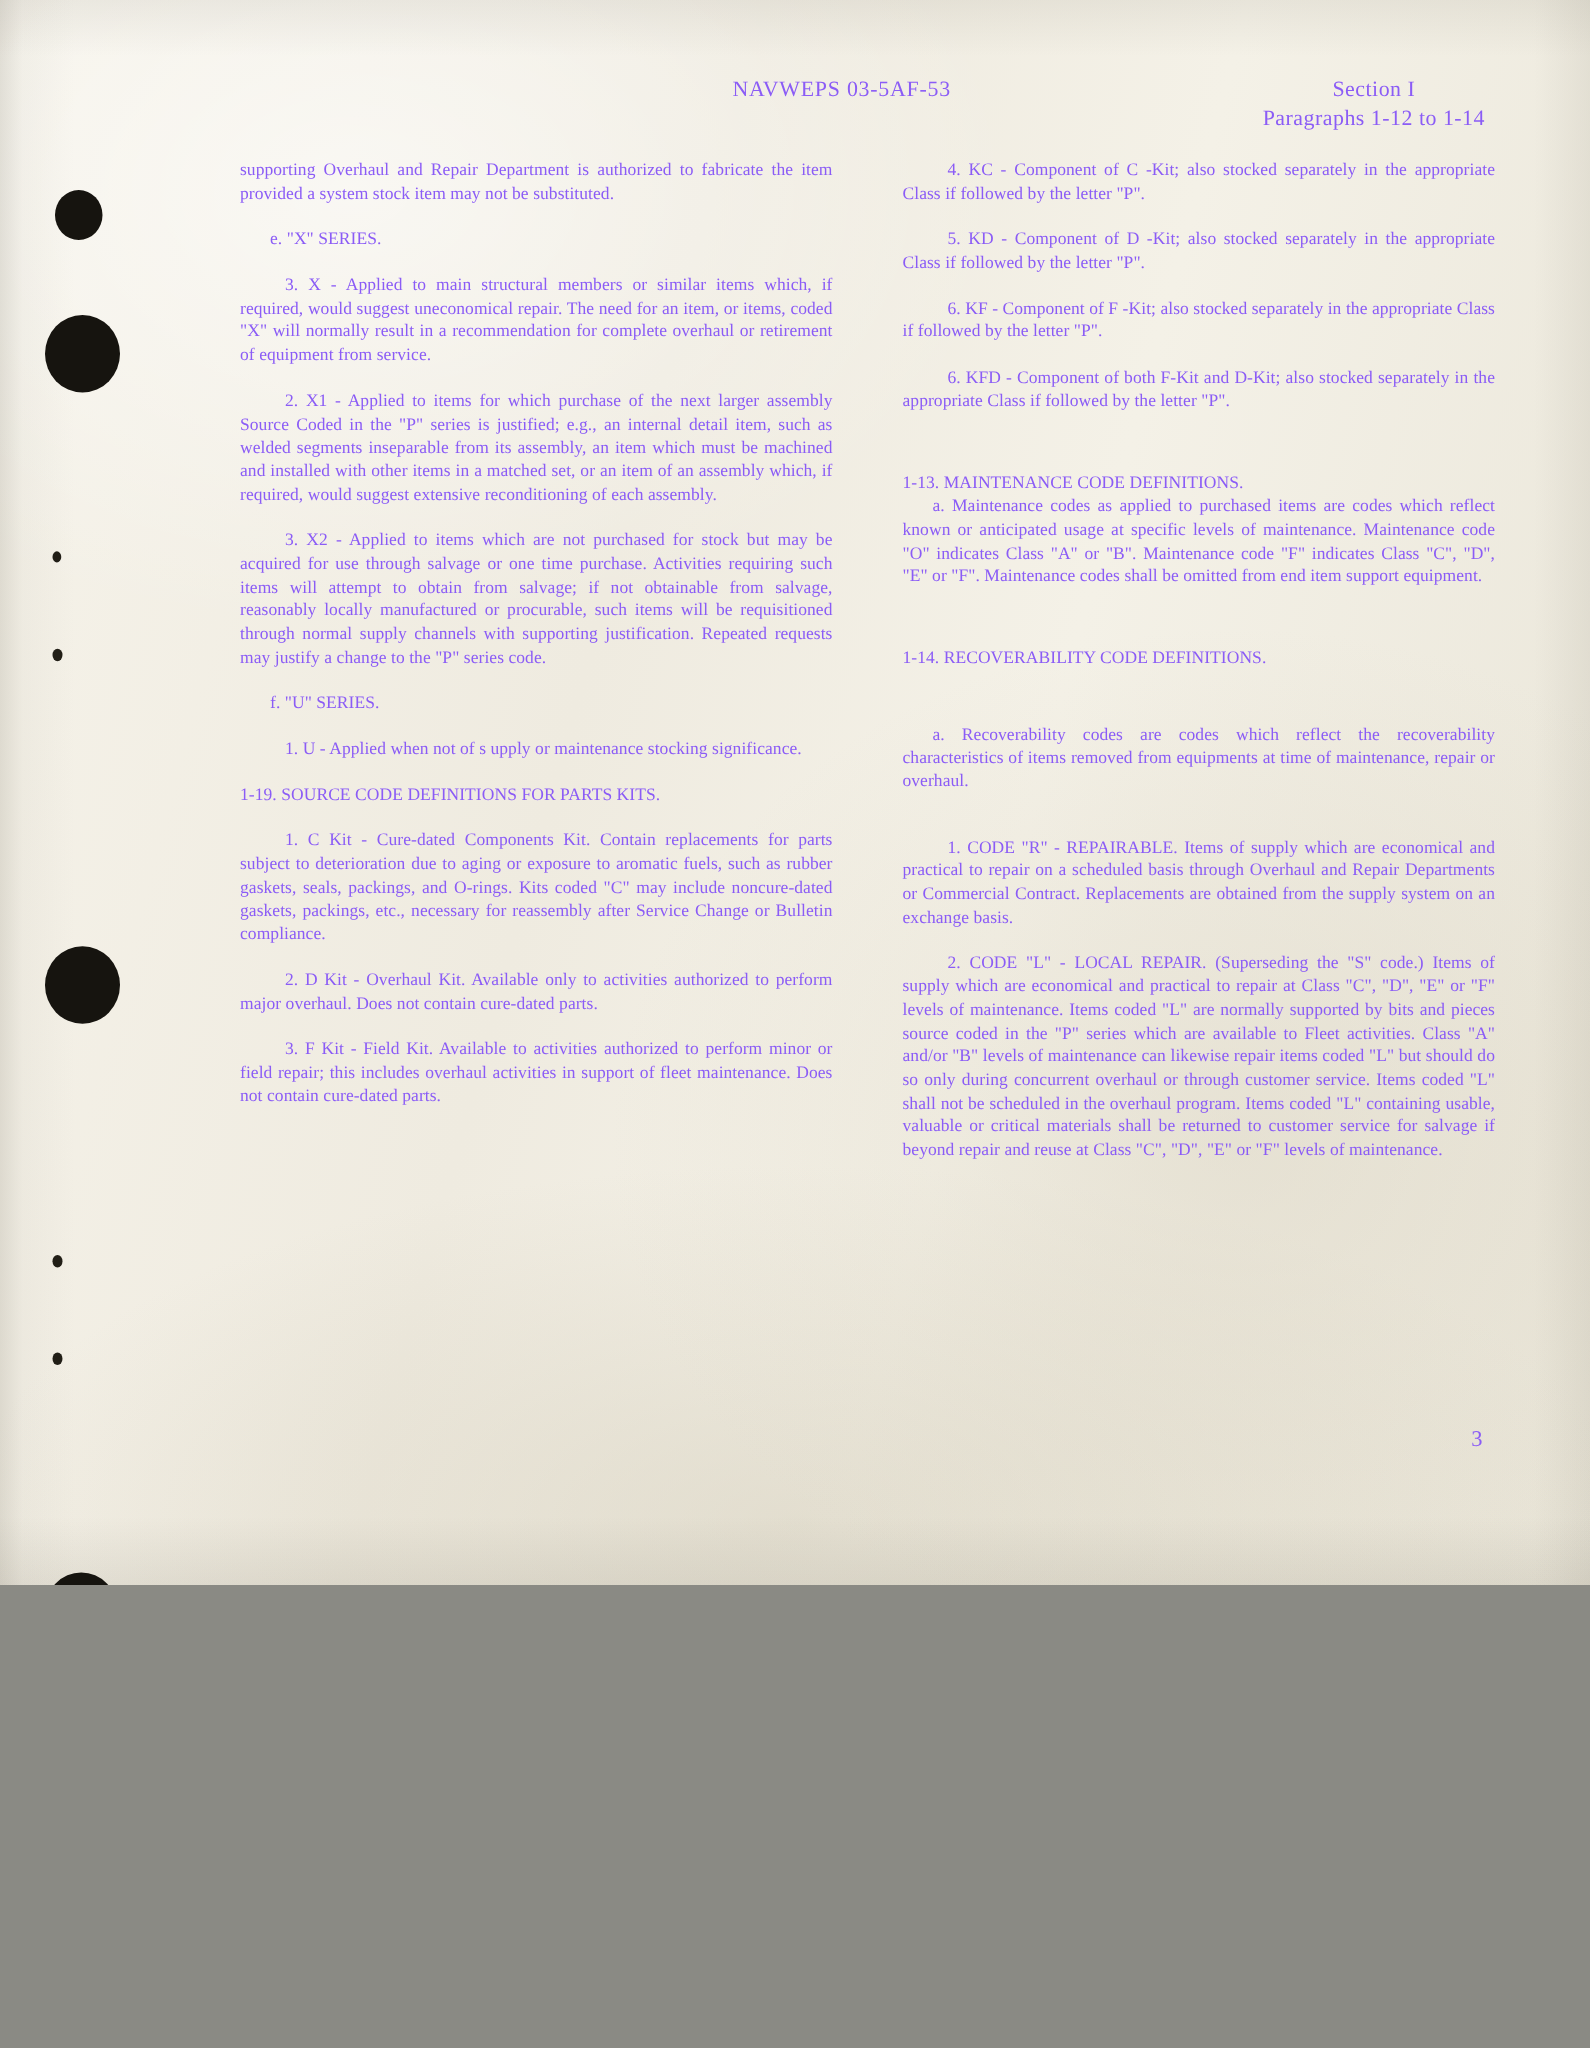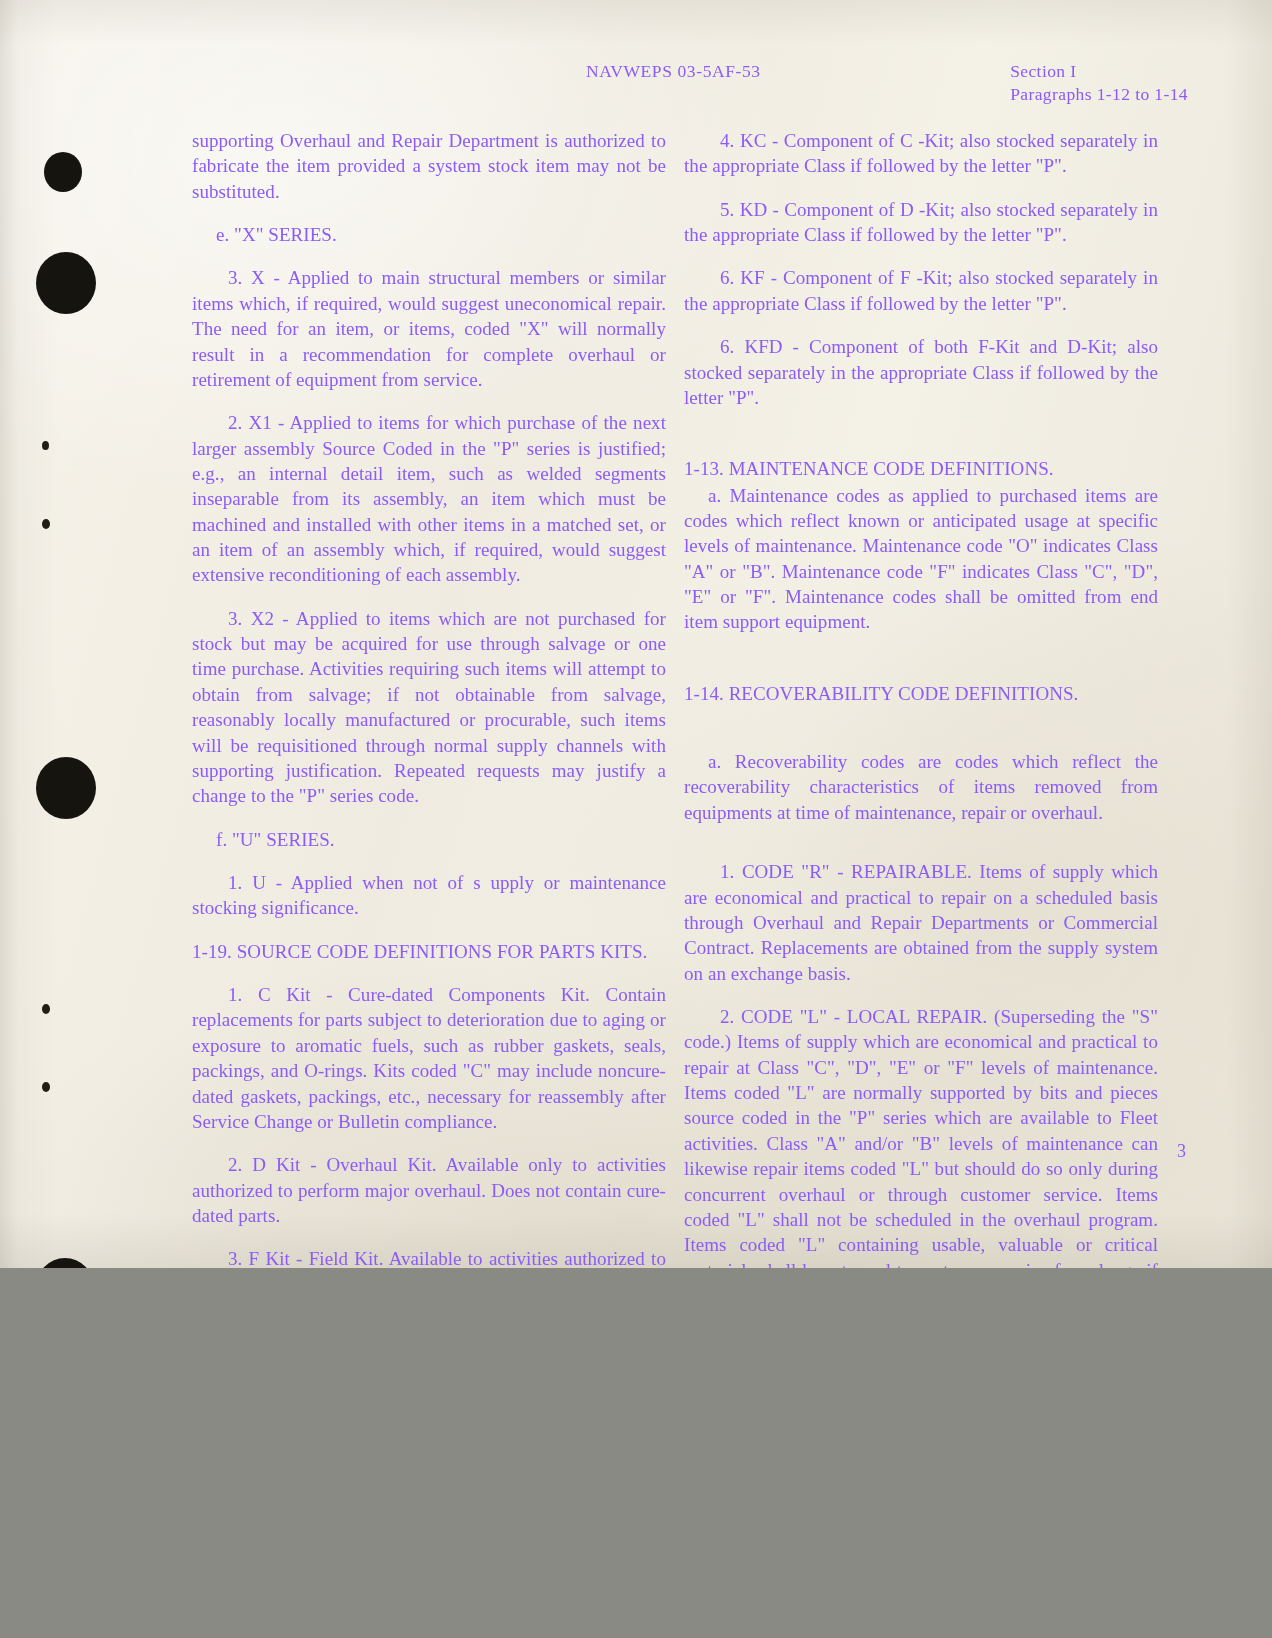--- a/index.html
+++ b/index.html
@@ -64,40 +64,40 @@
     left: 586px;
     top: 61px;
     font-size: 17.5px;
     letter-spacing: 0.6px;
     white-space: nowrap;
   }
   .head-right {
     position: absolute;
     right: 84px;
     top: 60px;
-    text-align: left;
+    text-align: center;
     font-size: 17.5px;
     line-height: 1.32;
     letter-spacing: 0.4px;
   }
   .head-right div { white-space: nowrap; }
 
   
   .col {
     position: absolute;
     top: 128px;
     width: 474px;
-    font-size: 19px;
+    font-size: 14px;
     line-height: 1.335;
     text-align: justify;
     text-justify: inter-word;
     letter-spacing: 0.05px;
   }
   .col-left  { left: 192px; }
-  .col-right { left: 684px; }
+  .col-right { left: 722px; }
 
   .para { margin: 0 0 18px 0; }
   .para:last-child { margin-bottom: 0; }
   .ind-1  { text-indent: 24px; }
   .ind-2  { text-indent: 36px; }
   .gap-lg { margin-bottom: 34px; margin-top: 43px; }
   .gap-xl { margin-bottom: 46px; }
   .last-line-left { text-align-last: left; }
   .heading {
     text-align: justify;

